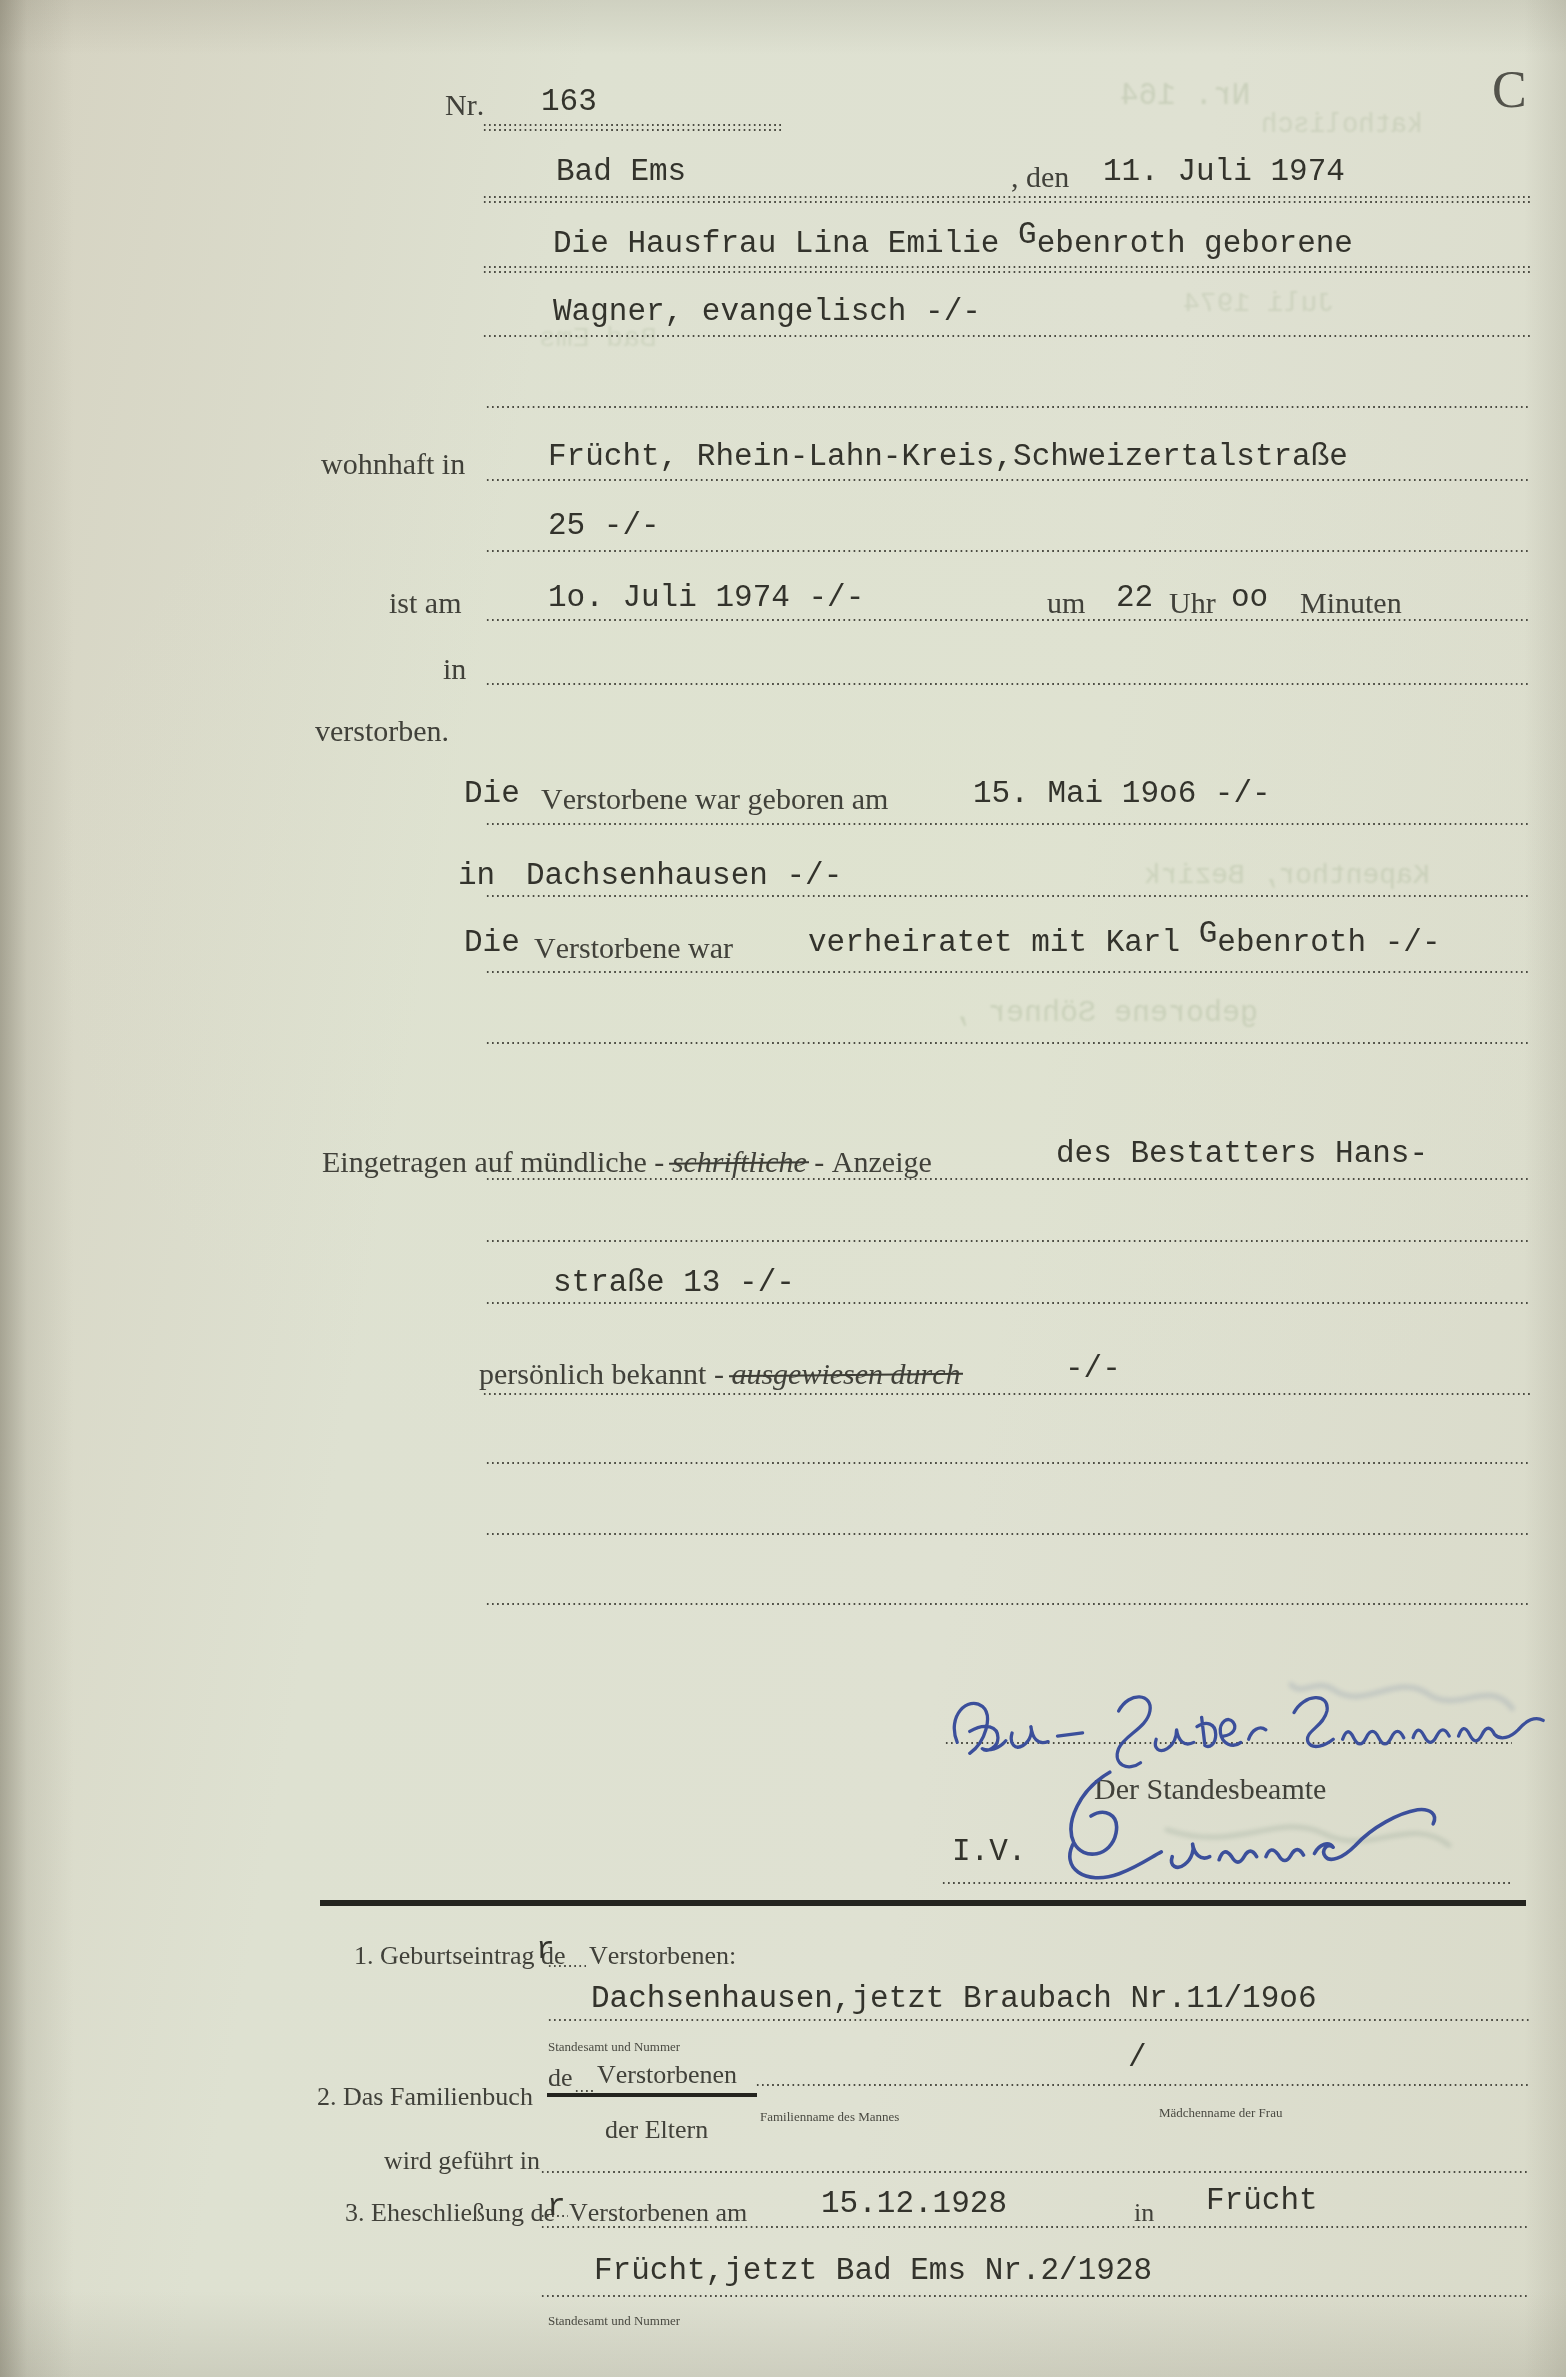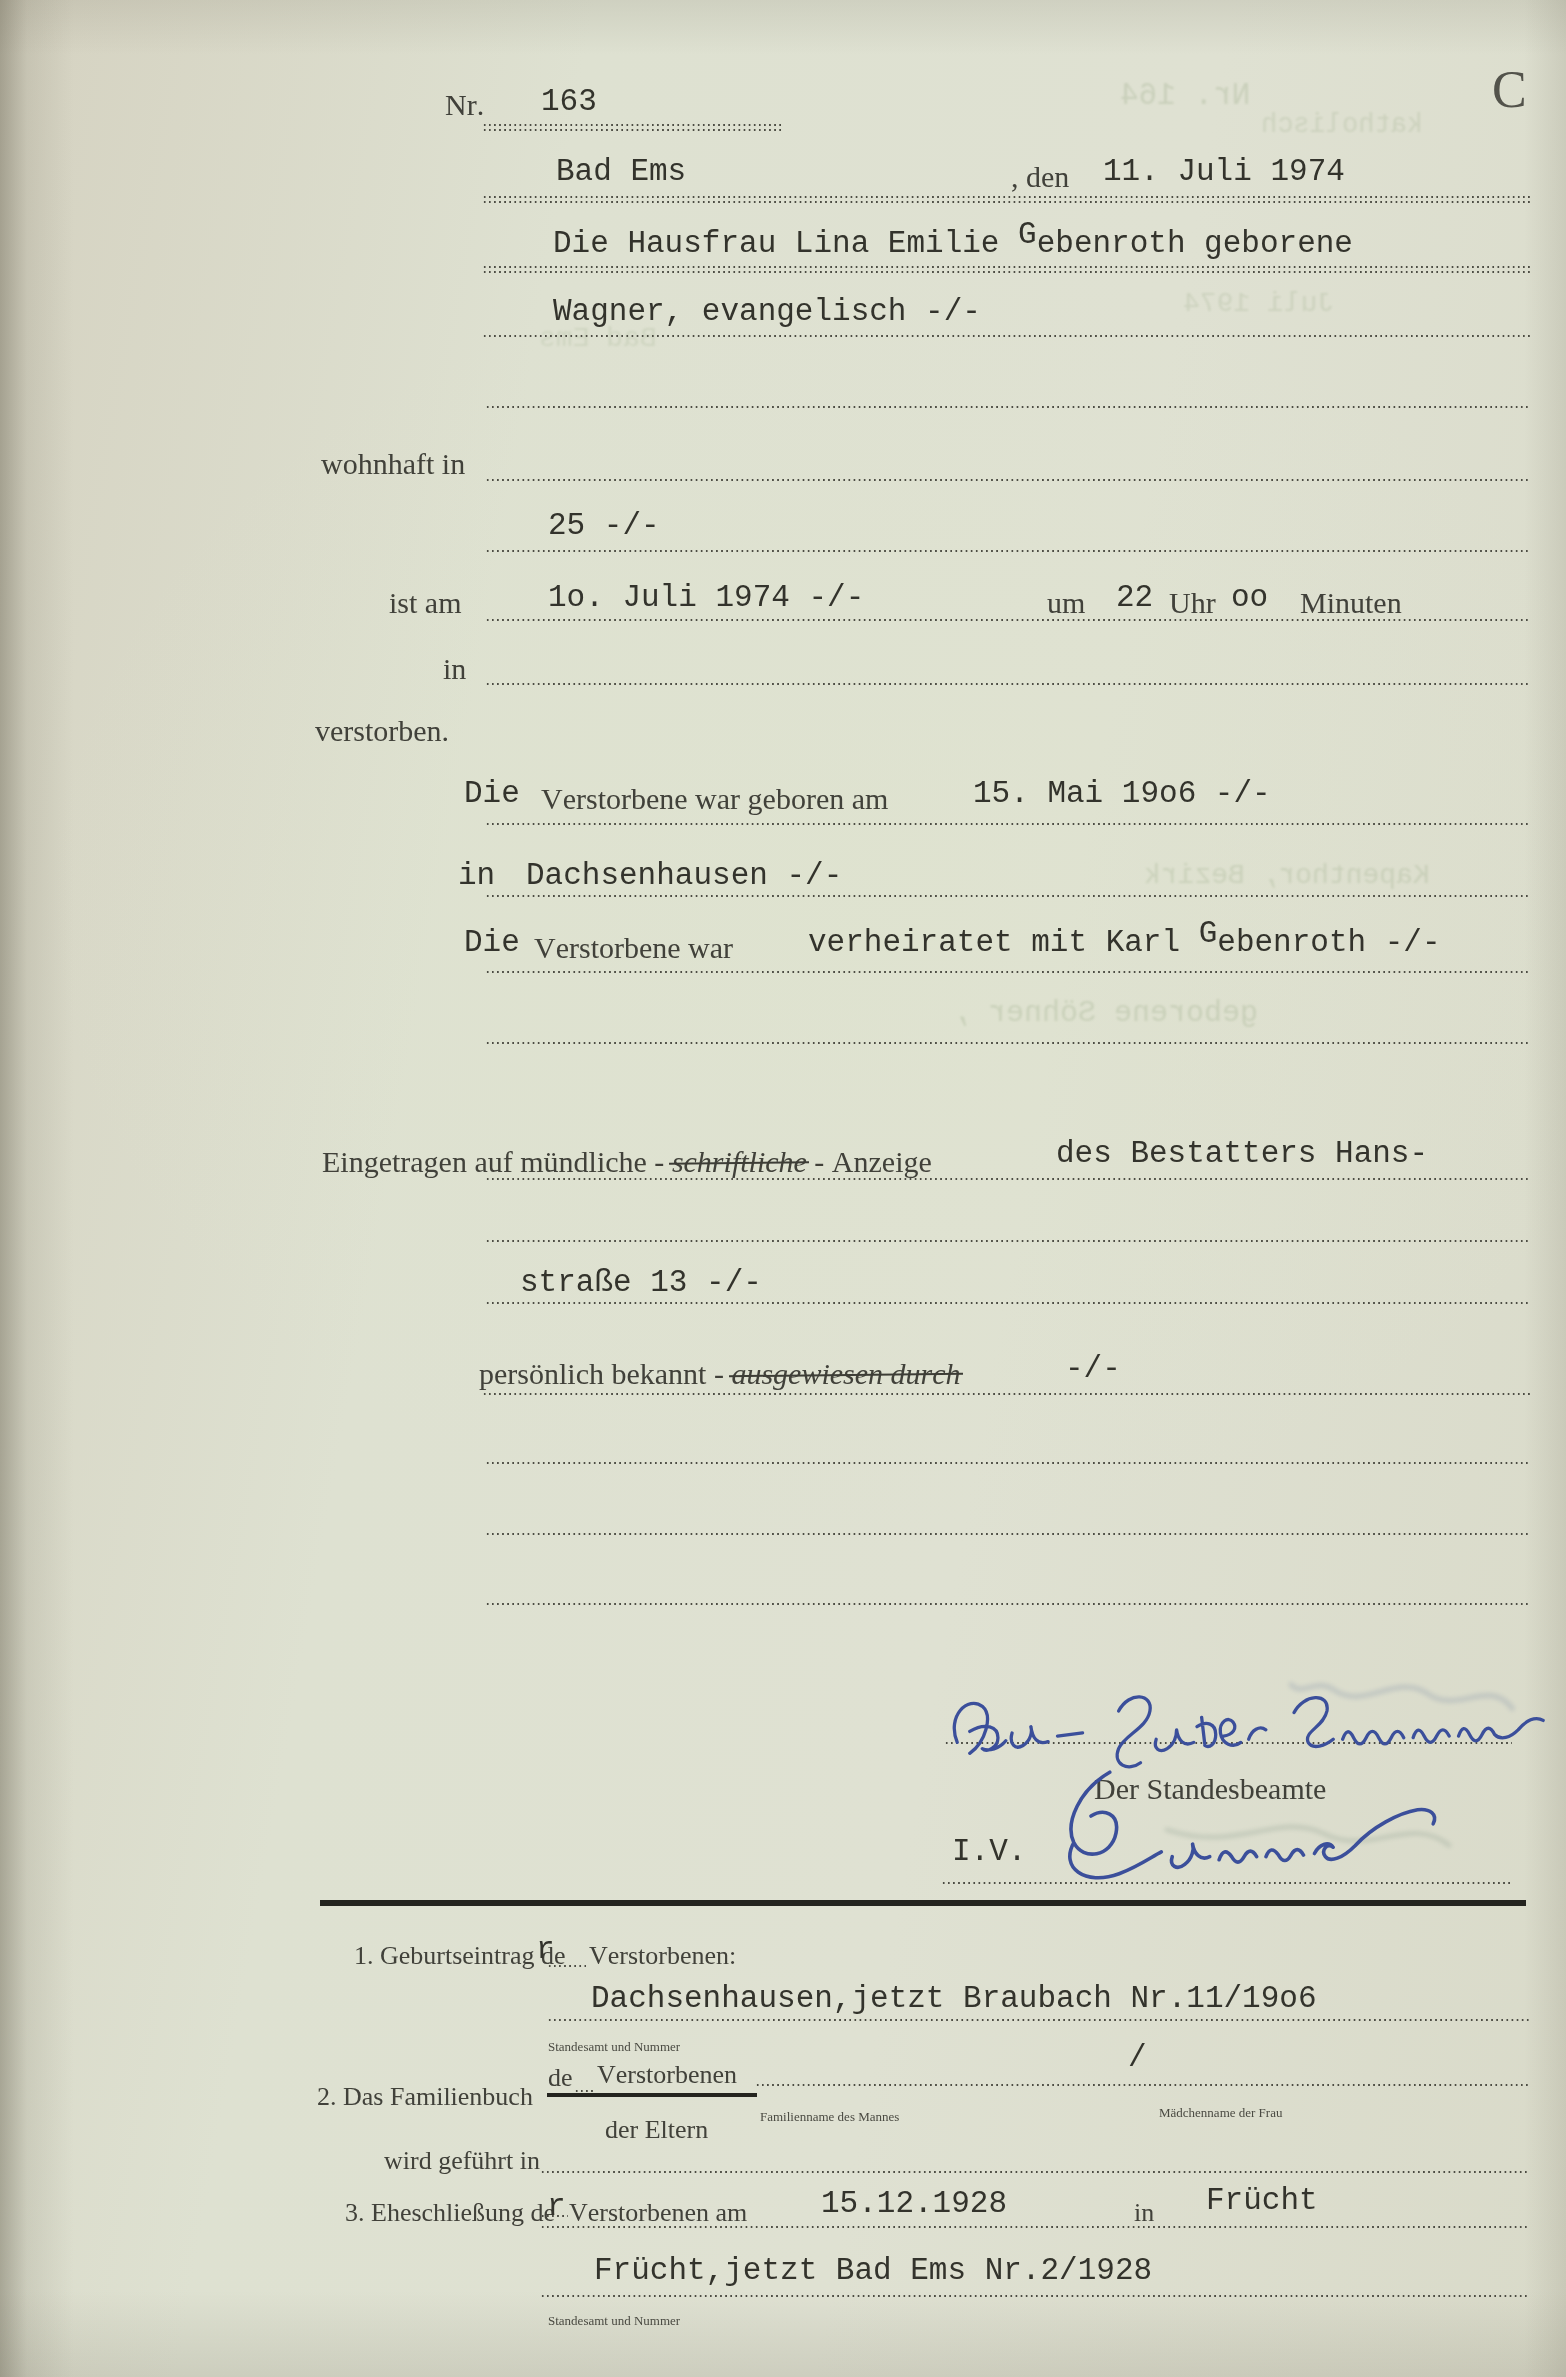--- a/index.html
+++ b/index.html
@@ -69,20 +69,21 @@
   <span class="t" style="left:1103px;top:155px">11. Juli 1974</span>
   <div class="dl dbl" style="left:483px;top:196px;width:1047px"></div>
 
   <div class="t" style="left:553px;top:227px"><span>Die Hausfrau Lina Emilie </span><span class="sup">G</span><span>ebenroth geborene</span></div>
   <div class="dl dbl" style="left:483px;top:266px;width:1047px"></div>
   <span class="t" style="left:553px;top:295px">Wagner, evangelisch -/-</span>
   <div class="dl" style="left:483px;top:335px;width:1047px"></div>
   <div class="dl" style="left:486px;top:406px;width:1043px"></div>
 
   <span class="p" style="left:321px;top:447px">wohnhaft in</span>
+  <span class="t" style="left:548px;top:440px">Frücht, Rhein-Lahn-Kreis,Schweizertalstraße</span>
   <div class="dl" style="left:486px;top:479px;width:1043px"></div>
   <span class="t" style="left:548px;top:509px">25 -/-</span>
   <div class="dl" style="left:486px;top:550px;width:1043px"></div>
 
   <span class="p" style="left:389px;top:586px">ist am</span>
   <span class="t" style="left:548px;top:581px">1o. Juli 1974 -/-</span>
   <span class="p" style="left:1047px;top:586px">um</span>
   <span class="t" style="left:1116px;top:581px">22</span>
   <span class="p" style="left:1169px;top:586px">Uhr</span>
   <span class="t" style="left:1231px;top:581px">oo</span>
@@ -108,21 +109,21 @@
   <div class="t" style="left:808px;top:926px"><span>verheiratet mit Karl </span><span class="sup">G</span><span>ebenroth -/-</span></div>
   <div class="dl" style="left:486px;top:971px;width:1043px"></div>
   <div class="dl" style="left:486px;top:1042px;width:1043px"></div>
 
   <div class="p" style="left:322px;top:1145px"><span>Eingetragen auf mündliche - </span><span class="struck">schriftliche</span><span> - Anzeige</span></div>
   <span class="t" style="left:1056px;top:1137px">des Bestatters Hans-</span>
   <div class="dl" style="left:486px;top:1178px;width:1043px"></div>
 
   <div class="dl" style="left:486px;top:1240px;width:1043px"></div>
 
-  <span class="t" style="left:520px;top:1266px">straße 13 -/-</span>
+  <span class="t" style="left:553px;top:1266px">straße 13 -/-</span>
   <div class="dl" style="left:486px;top:1302px;width:1043px"></div>
 
   <div class="p" style="left:479px;top:1357px"><span>persönlich bekannt - </span><span class="struck">ausgewiesen durch</span></div>
   <span class="t" style="left:1065px;top:1352px">-/-</span>
   <div class="dl" style="left:483px;top:1393px;width:1047px"></div>
 
   <div class="dl" style="left:486px;top:1462px;width:1043px"></div>
   <div class="dl" style="left:486px;top:1533px;width:1043px"></div>
   <div class="dl" style="left:486px;top:1603px;width:1043px"></div>
 

